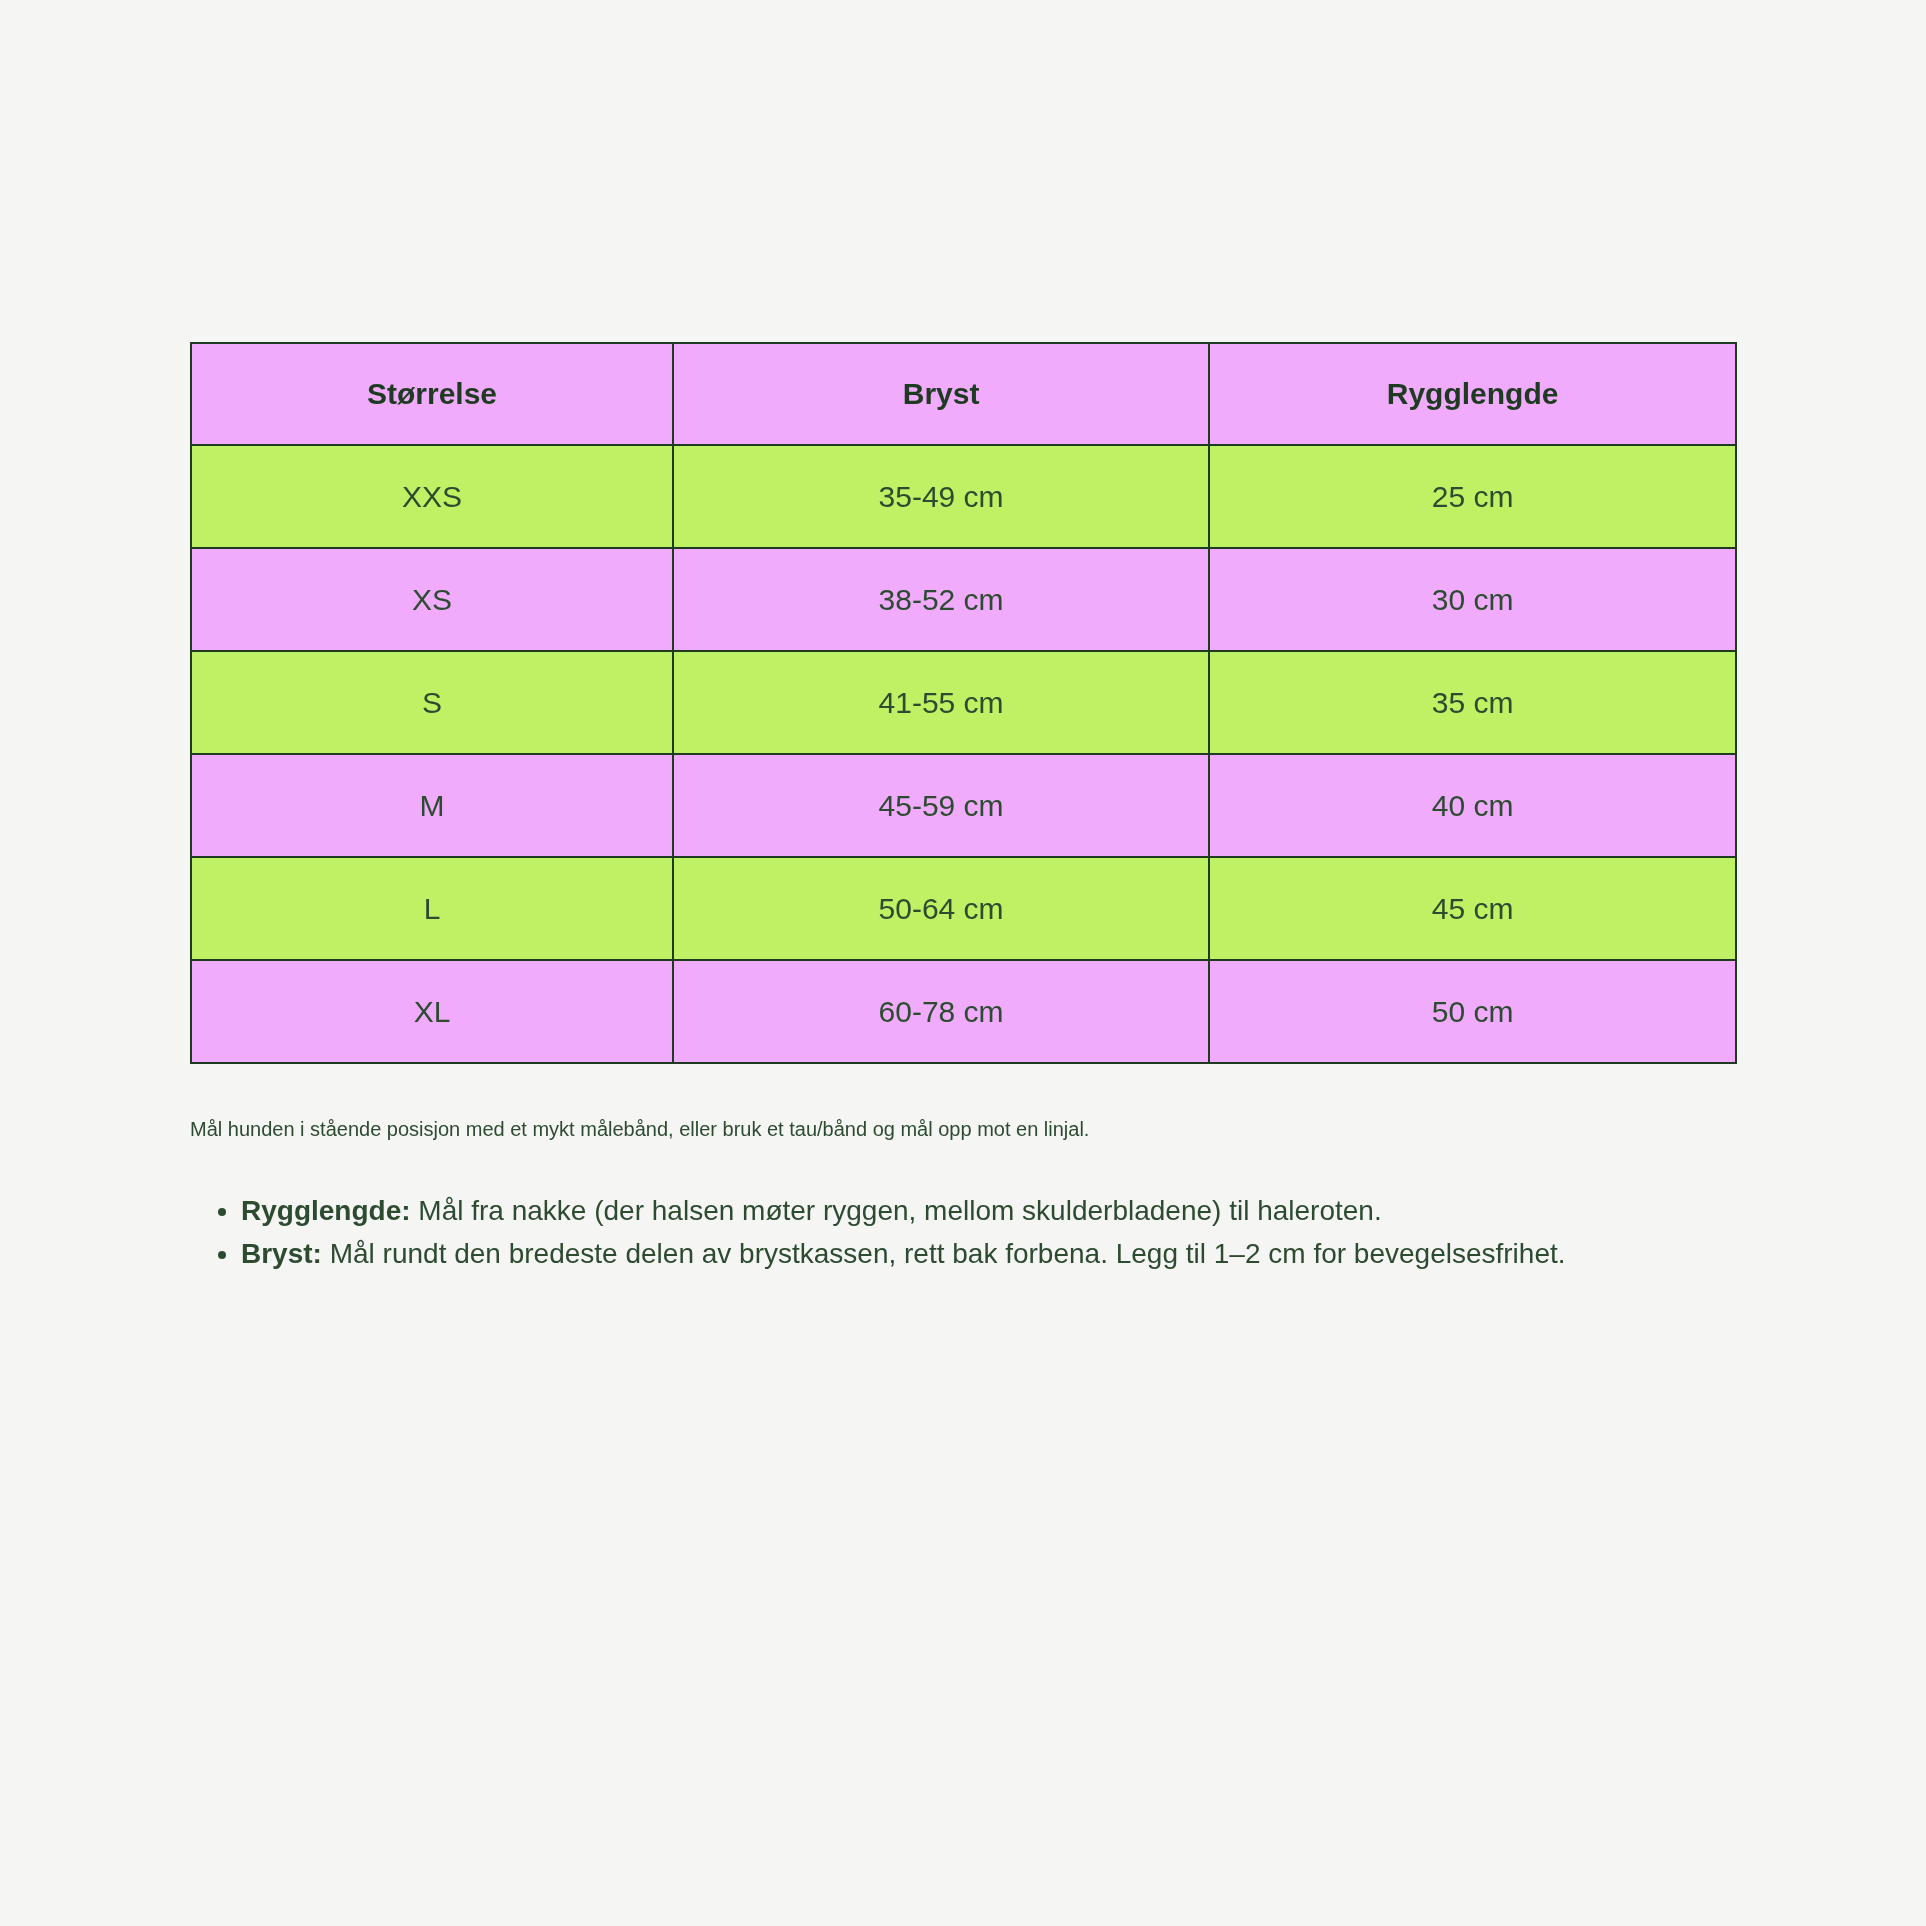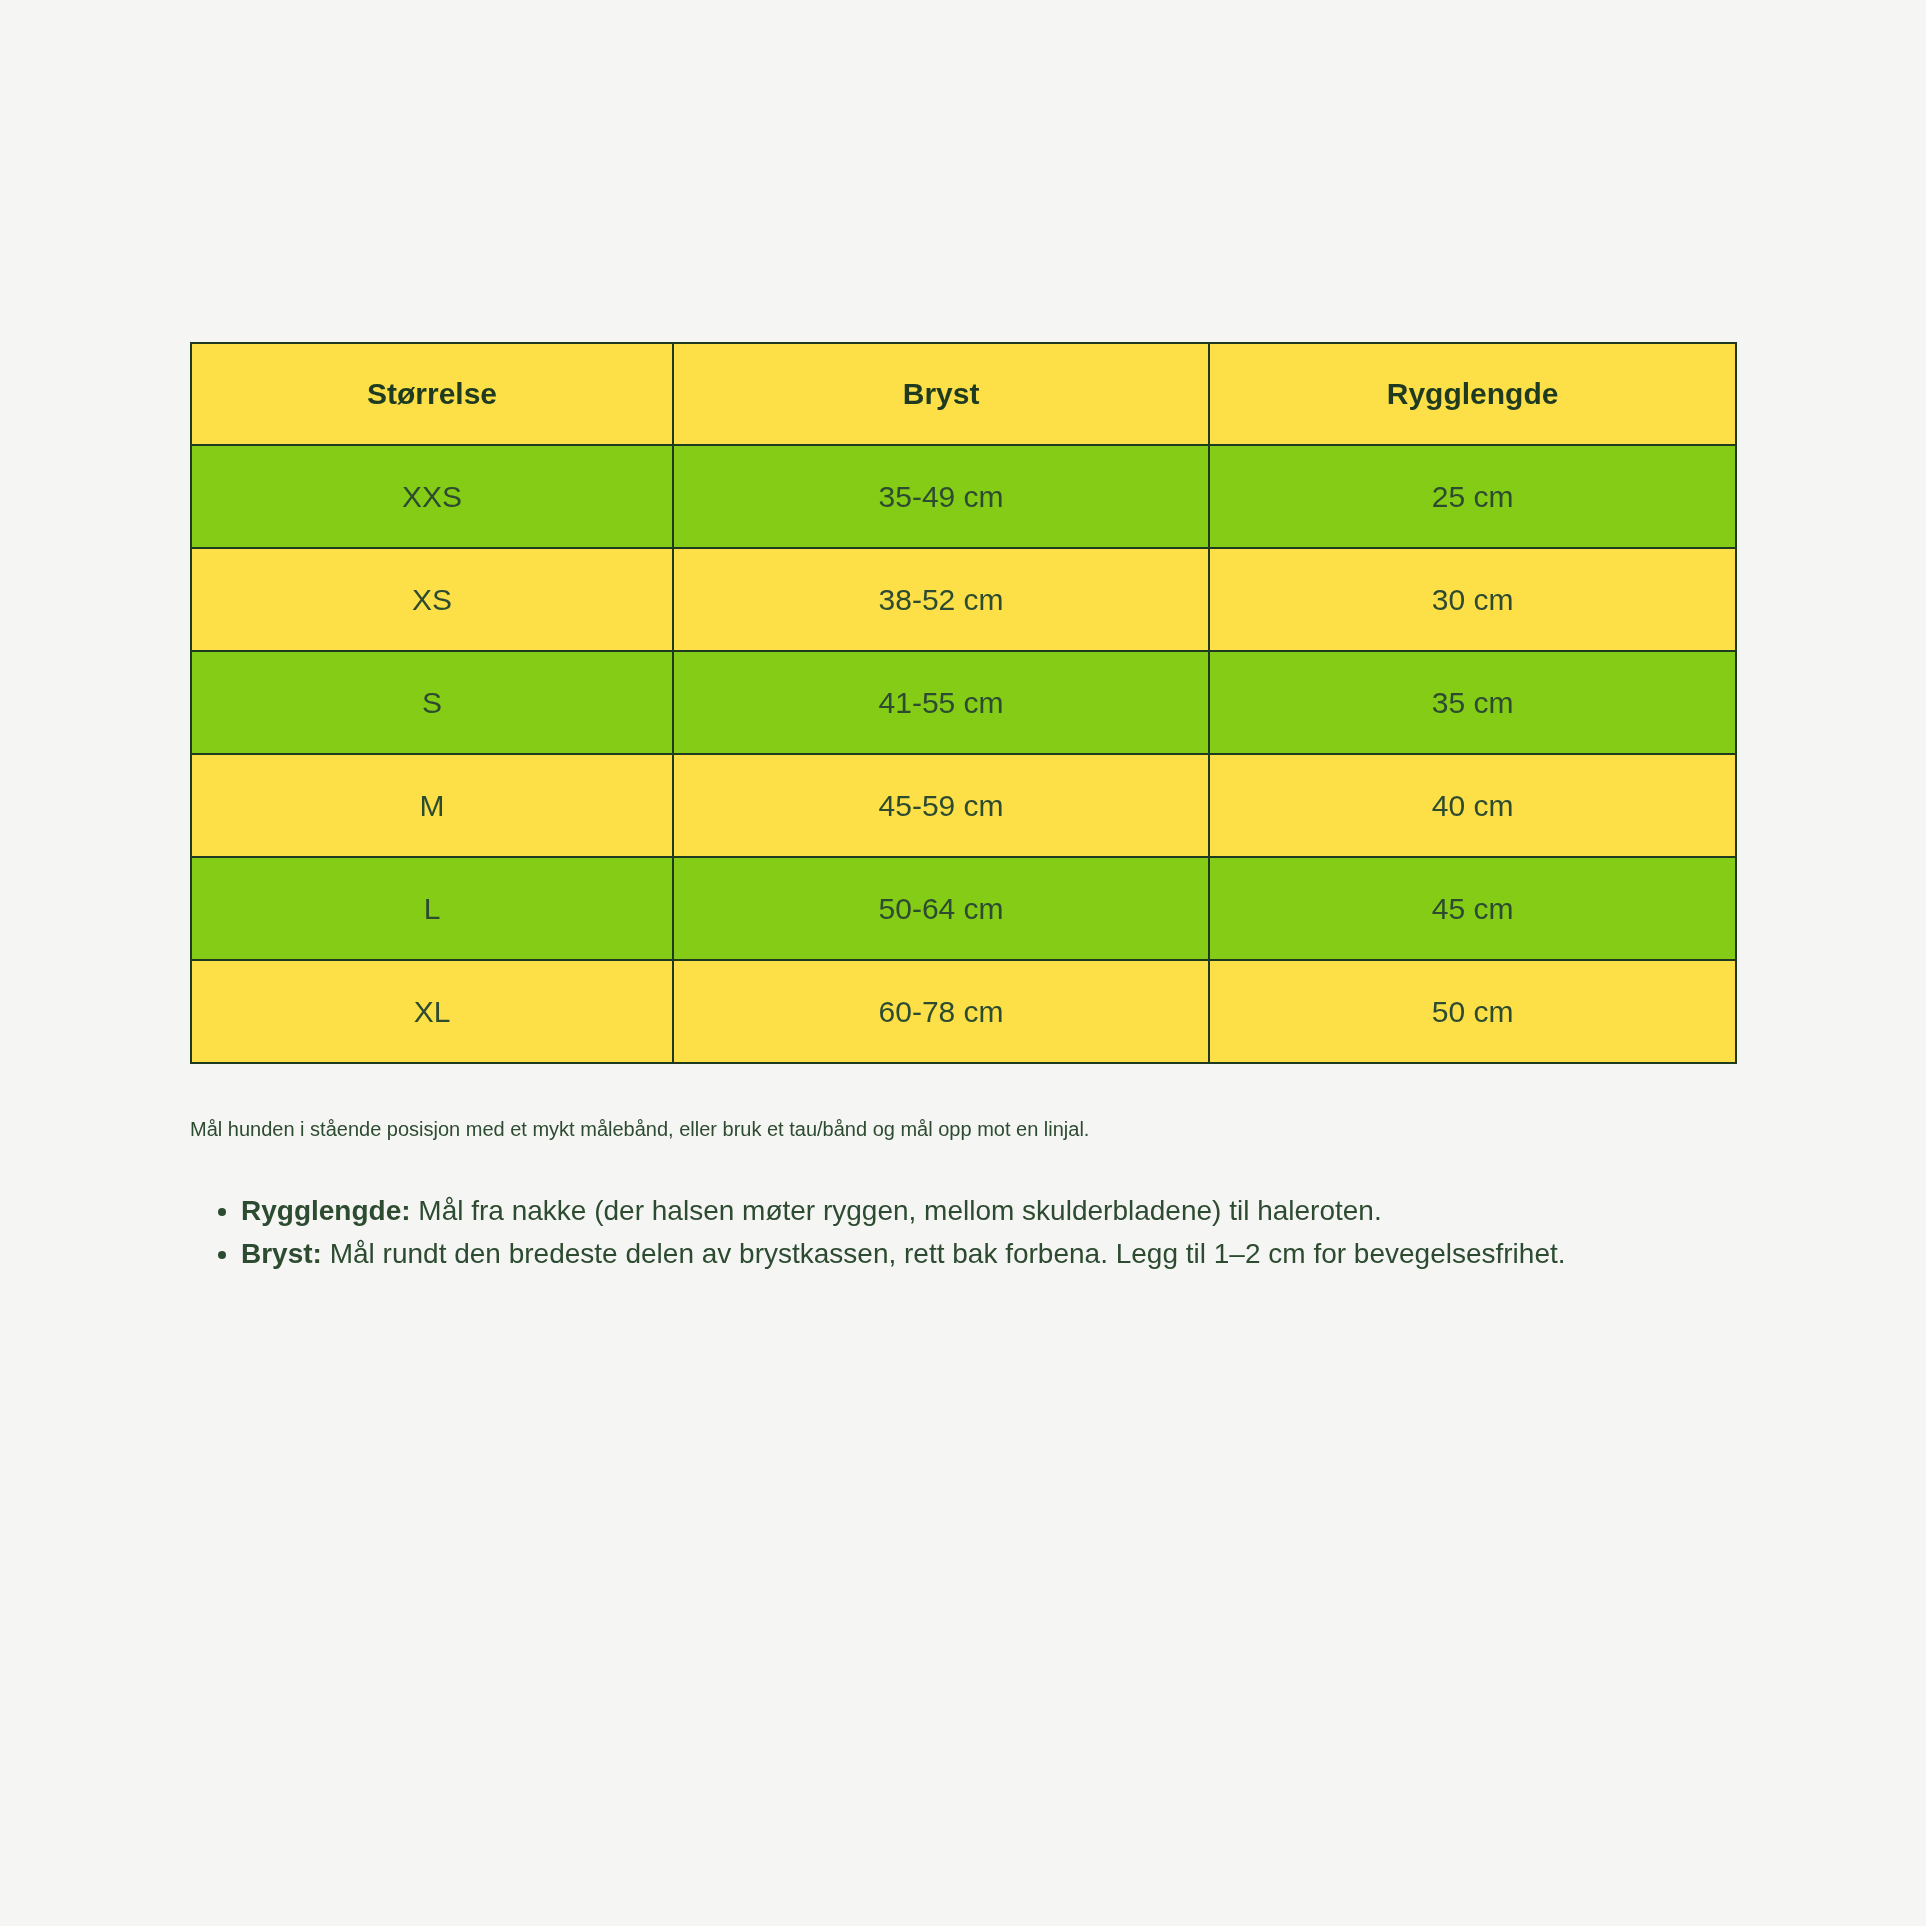--- a/index.html
+++ b/index.html
@@ -19,31 +19,31 @@
     width: 100%;
     border-collapse: collapse;
     table-layout: fixed;
   }
   .size-table th, .size-table td {
     border: 2px solid #1e3a20;
     text-align: center;
     vertical-align: middle;
     font-size: 30px;
     height: 103px;
-    background: #fde047;
+    background: #f0abfc;
   }
   .size-table th {
     font-weight: bold;
     color: #1e3a20;
     height: 102px;
   }
   .size-table col.c1 { width: 31.2%; }
   .size-table col.c2 { width: 34.7%; }
   .size-table col.c3 { width: 34.1%; }
-  .size-table tr.shaded td { background: #84cc16; }
+  .size-table tr.shaded td { background: #bef264; }
   
   .measure-heading {
     margin-top: 76px;
     text-align: center;
     font-size: 38px;
     font-weight: bold;
     letter-spacing: 1px;
     color: #1e3a20;
   }
   .intro {

